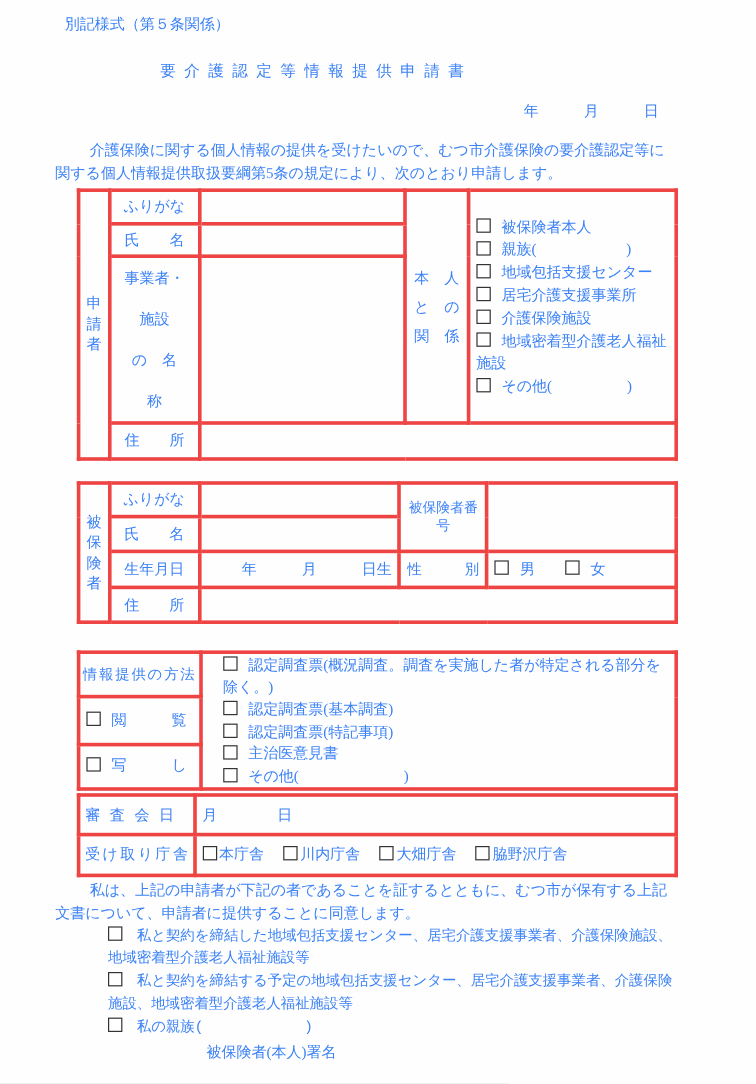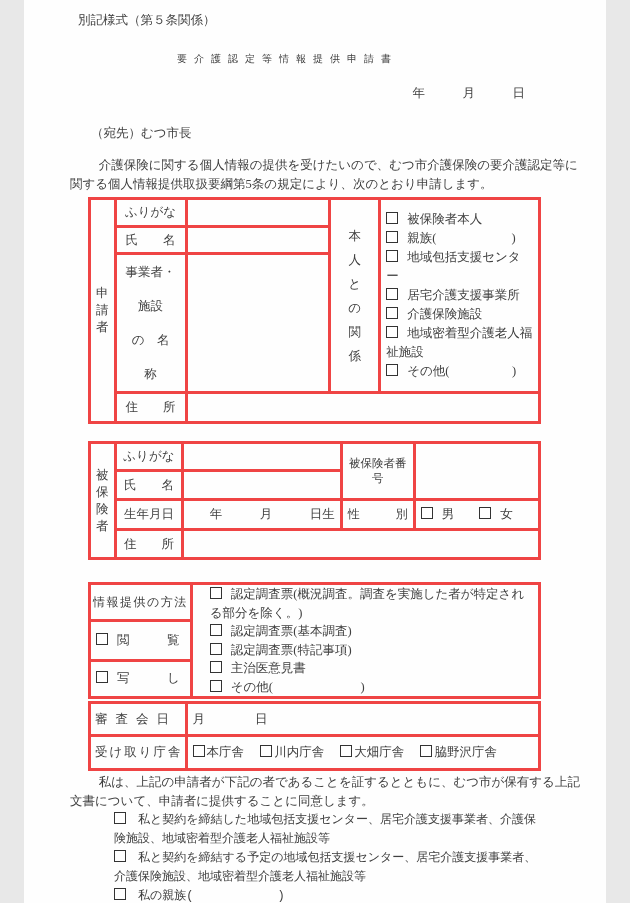--- a/index.html
+++ b/index.html
@@ -1,22 +1,22 @@
 <!DOCTYPE html>
 <html><head>
 <meta charset="utf-8">
 <style>
   html,body{margin:0;padding:0;background:#e8e8e8;}
   .page{
-    width:582px;height:903px;margin:0 auto;background:#fefefe;color:#404040;
+    width:630px;height:903px;margin:0 auto;background:#fefefe;color:#3b82f6;
     font-family:"Liberation Serif","DejaVu Serif",serif;font-size:12.5px;
     box-sizing:border-box;padding:12px 65px 0 46px;position:relative;overflow:hidden;
   }
   .form-note{margin-left:8px;line-height:17px;}
-  .title{width:435px;text-align:center;font-size:10px;letter-spacing:7px;margin-top:21px;line-height:17px;white-space:nowrap;}
+  .title{width:435px;text-align:center;font-size:13px;letter-spacing:7px;margin-top:21px;line-height:17px;white-space:nowrap;}
   .date-line{text-align:right;padding-right:16px;margin-top:18px;line-height:17px;}
   .addressee{margin-left:21px;margin-top:23px;line-height:17px;}
   .intro{margin:14px 0 0 0;width:520px;line-height:19px;text-indent:2.3em;}
 
   table.t{border-collapse:collapse;margin-left:18px;table-layout:fixed;border:2px solid #2a2a2a;}
   table.t td{border:3px solid #ef4444;padding:0 5px;font-size:12.5px;vertical-align:middle;overflow:hidden;}
   .t1{margin-top:3px;}
   .t2{margin-top:17px;}
   .t3{margin-top:22px;}
   .t4{margin-top:2px;}
@@ -46,21 +46,20 @@
   .sig-row{display:flex;align-items:center;margin-top:2px;padding-left:126px;line-height:19px;}
 </style>
 </head>
 <body>
 
 <div class="page">
 
   <div class="form-note">別記様式（第５条関係）</div>
   <div class="title">要介護認定等情報提供申請書</div>
   <div class="date-line">年　　　月　　　日</div>
-  <div class="addressee">（宛先）むつ市長</div>
   <p class="intro">介護保険に関する個人情報の提供を受けたいので、むつ市介護保険の要介護認定等に関する個人情報提供取扱要綱第5条の規定により、次のとおり申請します。</p>
 
   <table class="t t1">
     <colgroup>
         <col style="width:22px">
         <col style="width:76px">
         <col style="width:175px">
         <col style="width:53px">
         <col style="width:175px">
       </colgroup>

